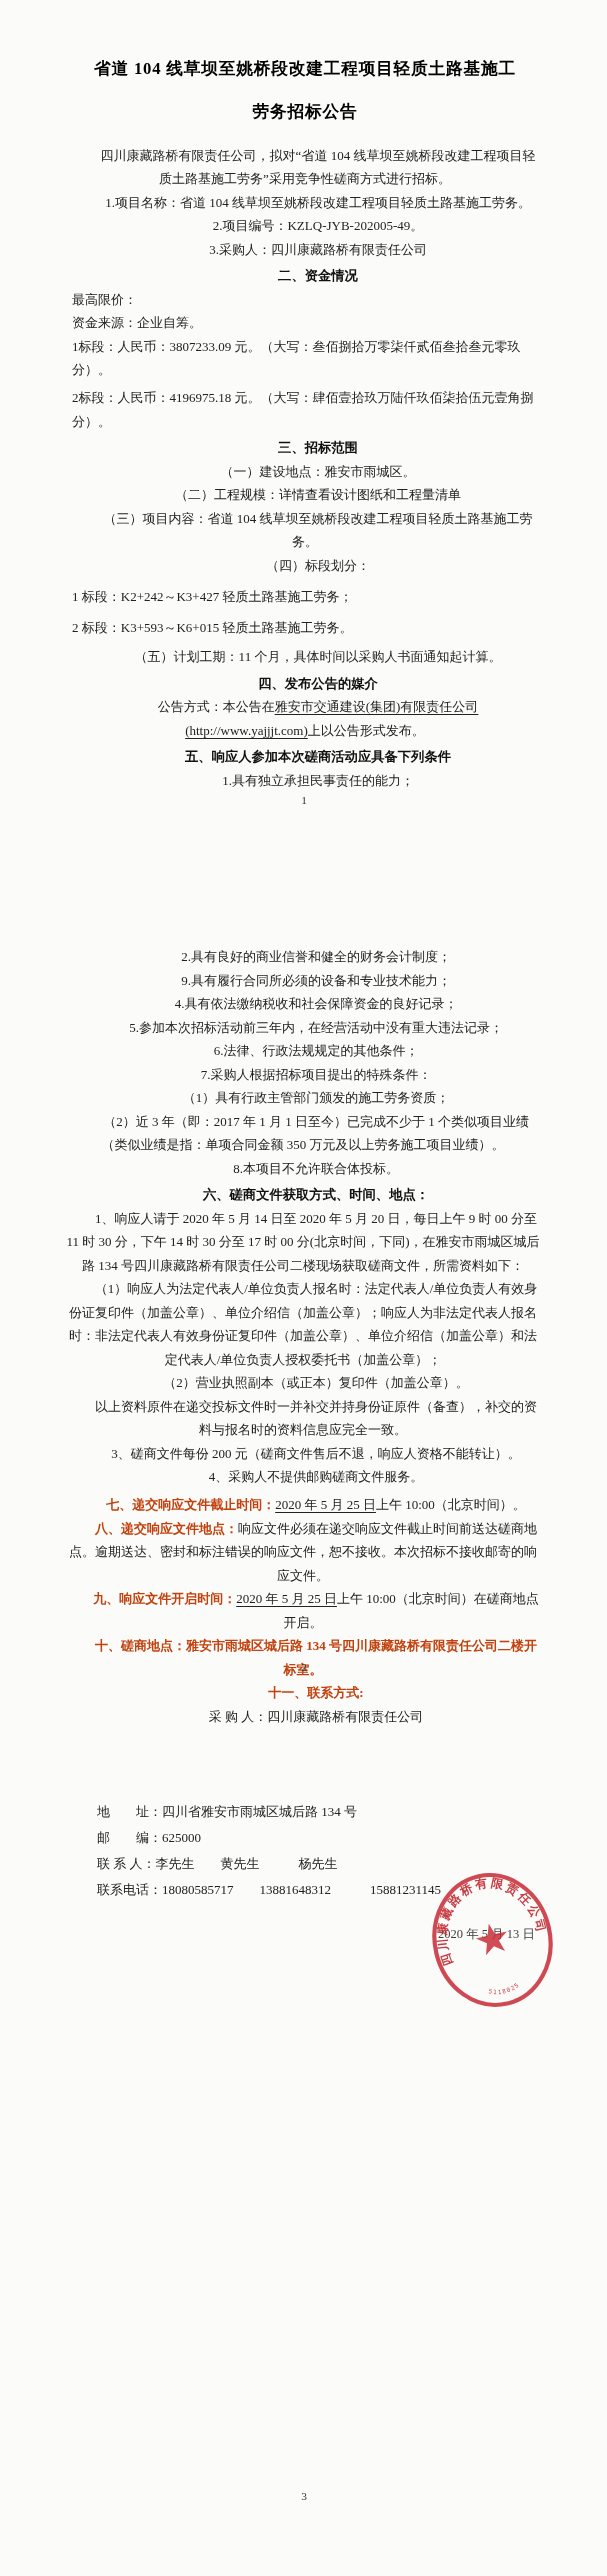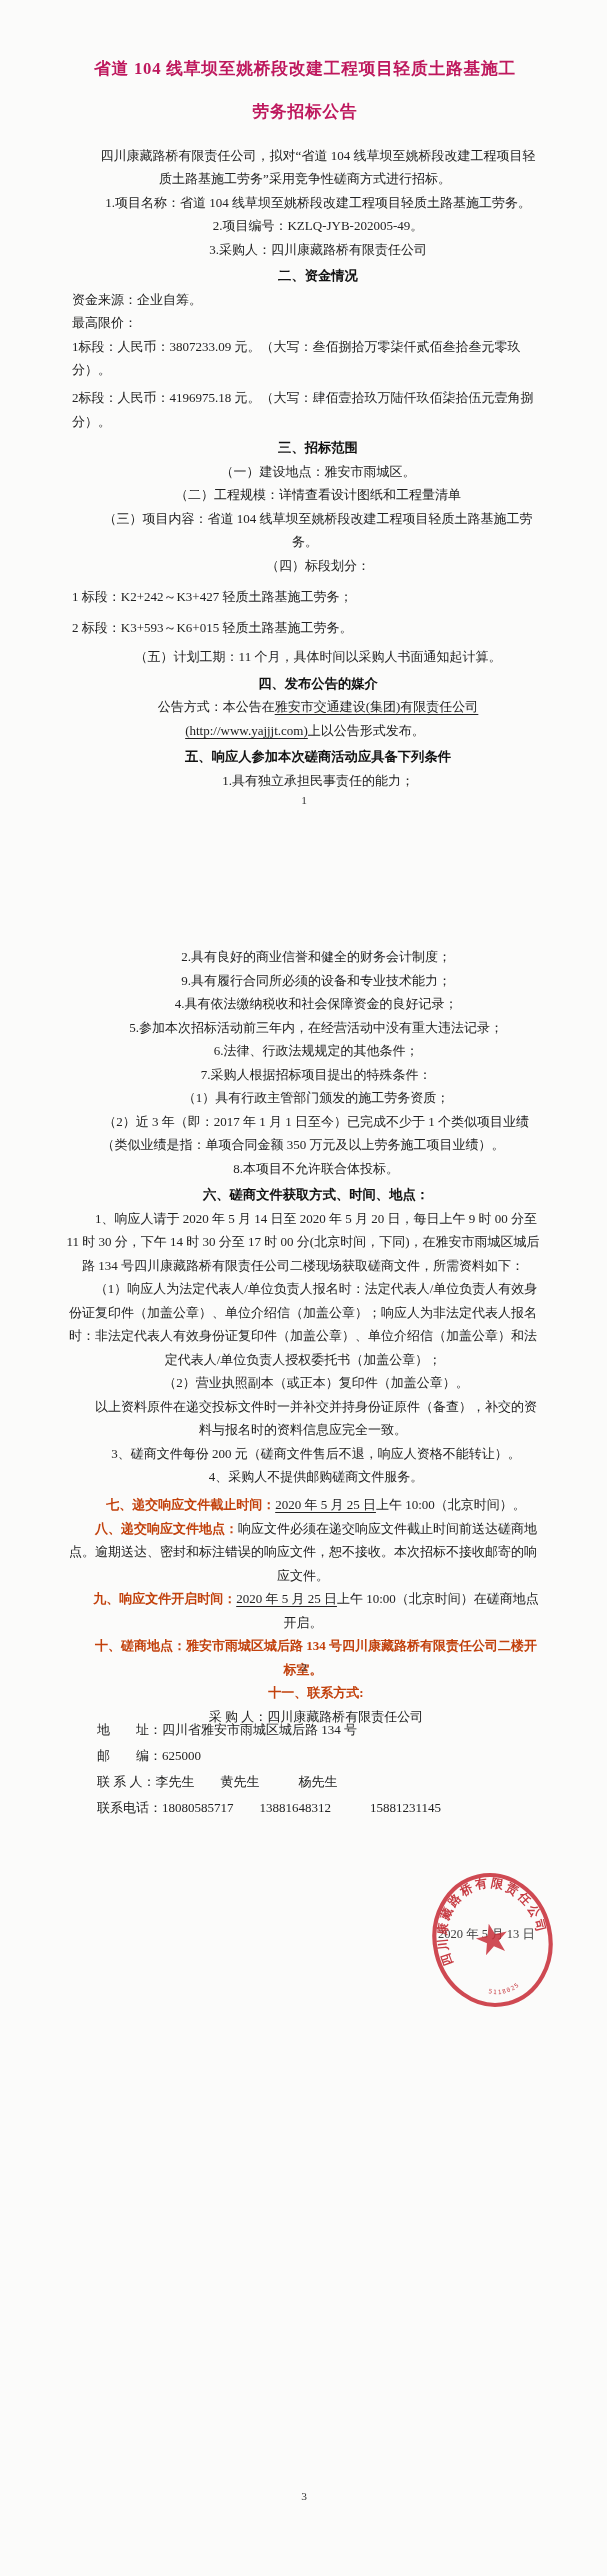--- a/index.html
+++ b/index.html
@@ -5,24 +5,24 @@
   html,body { margin:0; padding:0; }
   body {
     width:608px; height:2576px; position:relative;
     background:#fbfbfa;
     font-family:"Liberation Serif","DejaVu Serif",serif;
     color:#222;
   }
   .sheet { position:absolute; }
   #page1-body { top:47px;  left:72px; width:466px; }
   #page2-body { top:945px; left:65px; width:476px; }
-  #page3-contact { top:1717px; left:97px; width:425px; }
+  #page3-contact { top:1799px; left:97px; width:425px; }
 
   .doc-title {
-    text-align:center; font-weight:700; color:#be185d;
+    text-align:center; font-weight:700; color:#000000;
     font-size:16.7px; line-height:43px; letter-spacing:0.8px;
     margin:0 0 10.6px 0;
   }
   p { margin:0; font-size:13px; line-height:23.5px; }
   .indent { text-indent:26px;text-align:center; }
   .heading { font-weight:700; color:#111; font-size:13.3px; margin-top:3px; }
   .gap6  { margin-top:4.6px; }
   .gap8  { margin-top:6px; }
   .gap10 { margin-top:7.6px; }
   .u { text-decoration:underline; text-underline-offset:3px; }
@@ -61,22 +61,22 @@
     <div>劳务招标公告</div>
   </div>
 
   <p class="indent">四川康藏路桥有限责任公司，拟对“省道 104 线草坝至姚桥段改建工程项目轻质土路基施工劳务”采用竞争性磋商方式进行招标。</p>
 
   <p class="indent">1.项目名称：省道 104 线草坝至姚桥段改建工程项目轻质土路基施工劳务。</p>
   <p class="indent">2.项目编号：KZLQ-JYB-202005-49。</p>
   <p class="indent">3.采购人：四川康藏路桥有限责任公司</p>
 
   <p class="heading indent">二、资金情况</p>
+  <p>最高限价：</p>
   <p>资金来源：企业自筹。</p>
-  <p>最高限价：</p>
   <p>1标段：人民币：3807233.09 元。（大写：叁佰捌拾万零柒仟贰佰叁拾叁元零玖分）。</p>
   <p class="gap6">2标段：人民币：4196975.18 元。（大写：肆佰壹拾玖万陆仟玖佰柒拾伍元壹角捌分）。</p>
 
   <p class="heading indent">三、招标范围</p>
   <p class="indent">（一）建设地点：雅安市雨城区。</p>
   <p class="indent">（二）工程规模：详情查看设计图纸和工程量清单</p>
   <p class="indent">（三）项目内容：省道 104 线草坝至姚桥段改建工程项目轻质土路基施工劳务。</p>
   <p class="indent">（四）标段划分：</p>
   <p class="gap10">1 标段：K2+242～K3+427 轻质土路基施工劳务；</p>
   <p class="gap10">2 标段：K3+593～K6+015 轻质土路基施工劳务。</p>

